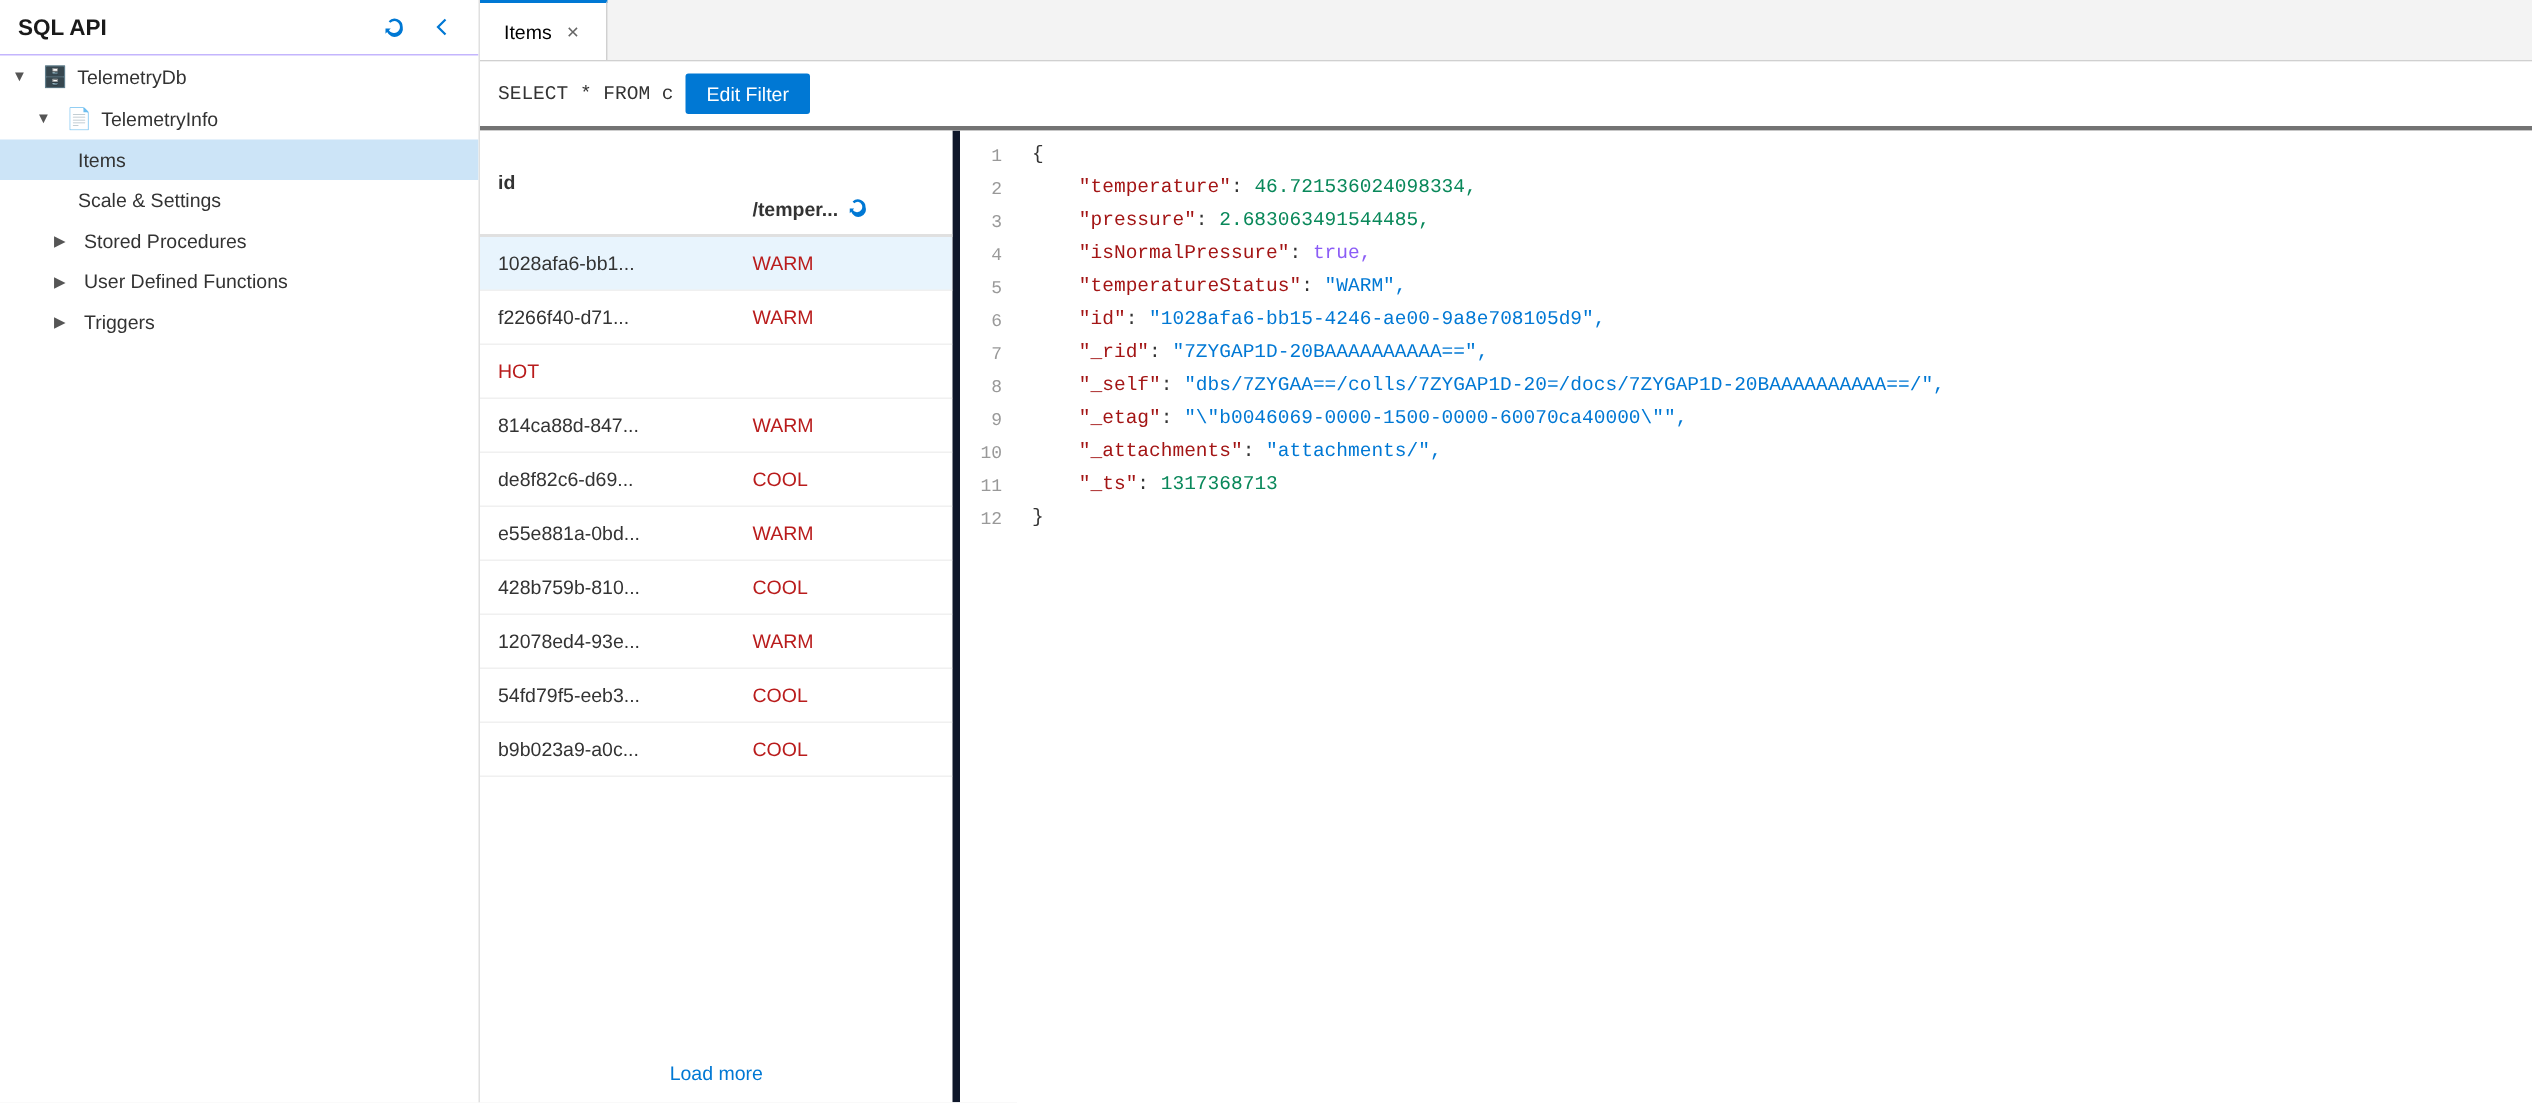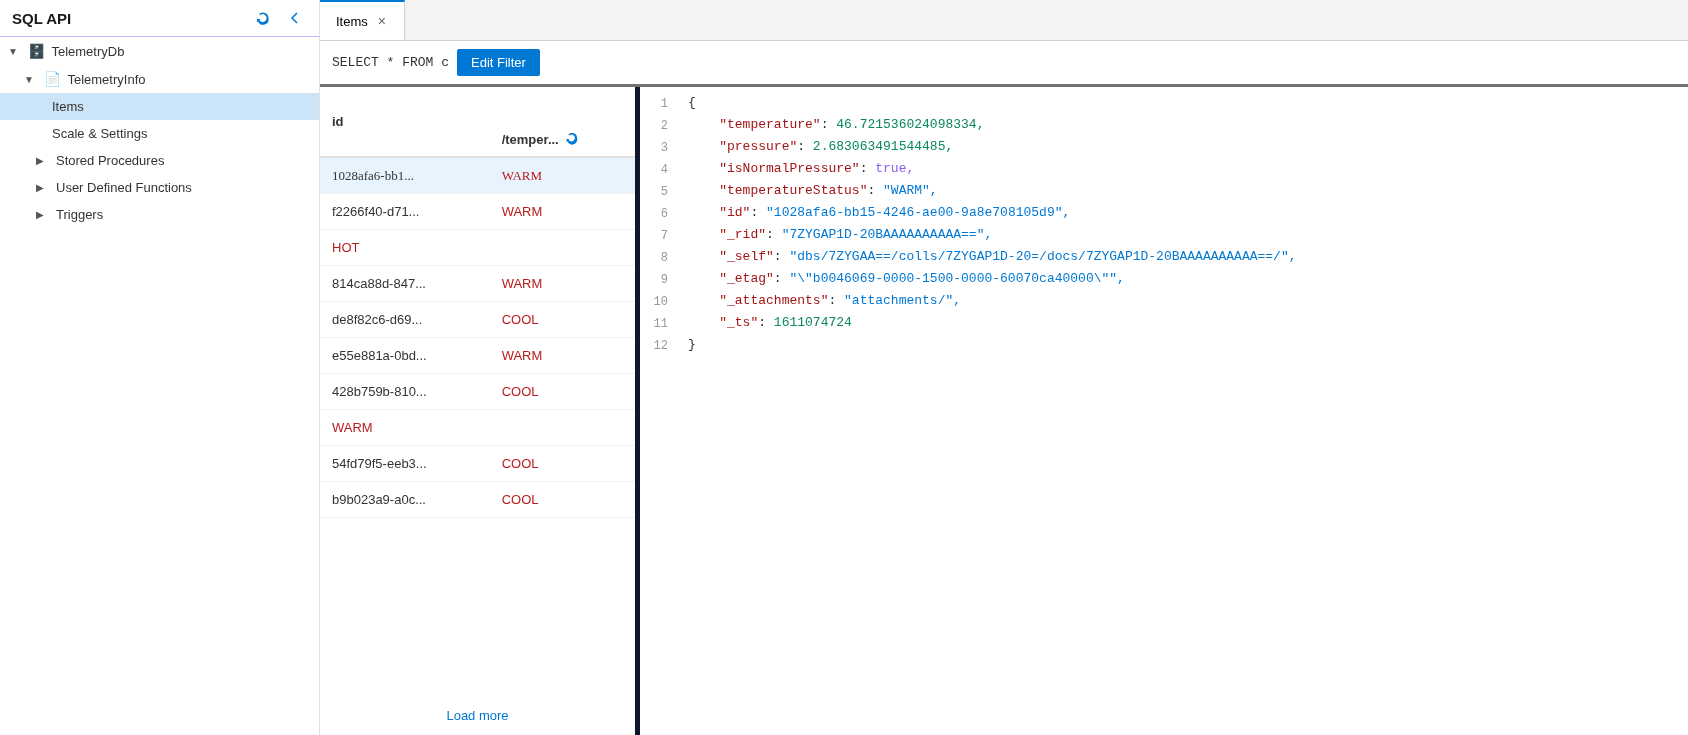--- a/index.html
+++ b/index.html
@@ -191,21 +191,20 @@
     }
     .table-row {
       display: flex;
       align-items: center;
       border-bottom: 1px solid #f0f0f0;
       min-height: 36px;
       cursor: pointer;
     }
     .table-row.selected {
       background: #e8f4fd;
-      font-family: Liberation Serif, serif;
     }
     .table-row .cell {
       padding: 8px 12px;
       font-size: 13px;
       color: #b91c1c;
       flex: 1;
       overflow: hidden;
       text-overflow: ellipsis;
       white-space: nowrap;
     }
@@ -363,20 +362,21 @@
   </div>
           <div class="table-row">
     <div class="cell id-cell">e55e881a-0bd...</div>
     <div class="cell">WARM</div>
   </div>
           <div class="table-row">
     <div class="cell id-cell">428b759b-810...</div>
     <div class="cell">COOL</div>
   </div>
           <div class="table-row">
+    <div class="cell id-cell">12078ed4-93e...</div>
     <div class="cell">WARM</div>
   </div>
           <div class="table-row">
     <div class="cell id-cell">54fd79f5-eeb3...</div>
     <div class="cell">COOL</div>
   </div>
           <div class="table-row">
     <div class="cell id-cell">b9b023a9-a0c...</div>
     <div class="cell">COOL</div>
   </div>
@@ -420,21 +420,21 @@
         <div class="json-line">
           <span class="line-number">9</span>
           <span class="line-content">    <span class="key">"_etag"</span><span class="punctuation">: </span><span class="string-val">"\"b0046069-0000-1500-0000-60070ca40000\"",</span></span>
         </div>
         <div class="json-line">
           <span class="line-number">10</span>
           <span class="line-content">    <span class="key">"_attachments"</span><span class="punctuation">: </span><span class="string-val">"attachments/",</span></span>
         </div>
         <div class="json-line">
           <span class="line-number">11</span>
-          <span class="line-content">    <span class="key">"_ts"</span><span class="punctuation">: </span><span class="number-val">1611074724</span></span>
+          <span class="line-content">    <span class="key">"_ts"</span><span class="punctuation">: </span><span class="number-val">1317368713</span></span>
         </div>
         <div class="json-line">
           <span class="line-number">12</span>
           <span class="line-content"><span class="punctuation">}</span></span>
         </div>
       </div>
 
   </div>
 </div>
 

